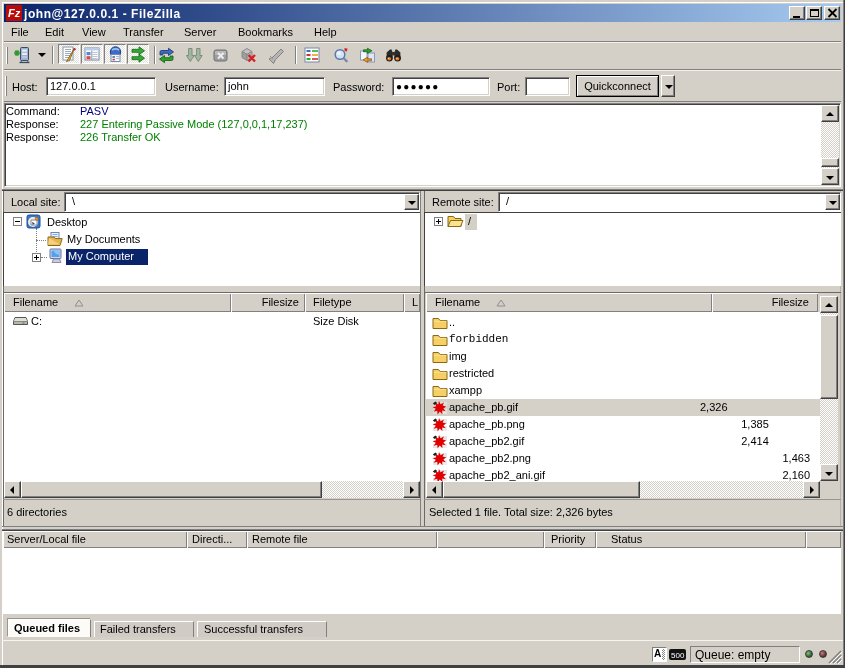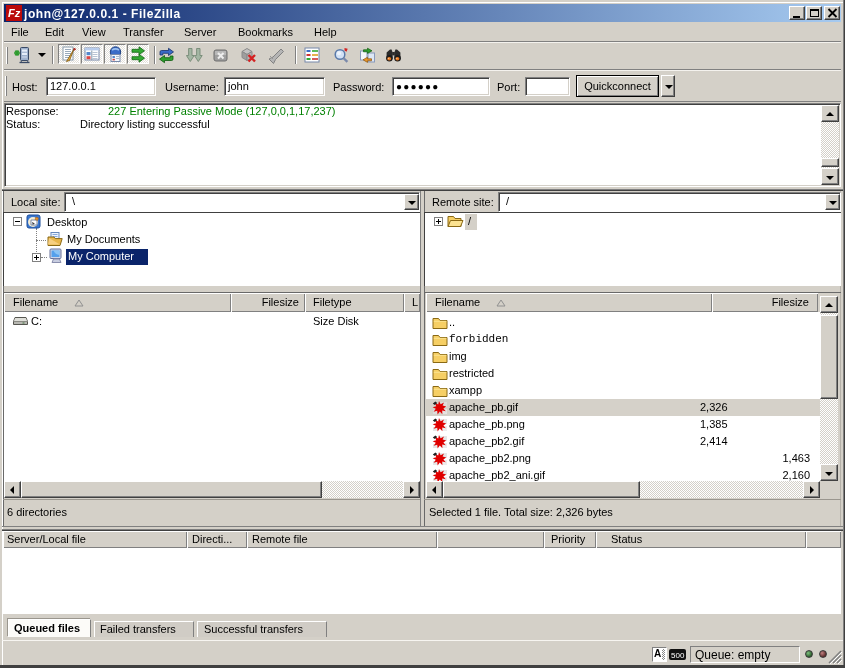--- a/index.html
+++ b/index.html
@@ -199,22 +199,23 @@
 <div class="abs" style="left:497px;top:81px;">Port:</div>
 <div class="abs sunken" style="left:525px;top:77px;width:45px;height:19px;"></div>
 <div class="abs" style="left:576px;top:75px;width:83px;height:22px;border:1px solid #000;background:#d4d0c8;box-shadow:inset 1px 1px 0 #fff, inset -1px -1px 0 #808080;text-align:center;line-height:20px;">Quickconnect</div>
 <div class="abs raised" style="left:661px;top:75px;width:14px;height:22px;">
       <div class="abs ard" style="left:3px;top:9px;"></div>
     </div>
 <div class="abs" style="left:4px;top:101px;width:837px;height:1px;background:#808080;"></div>
 
 <div class="abs sunken" style="left:4px;top:103px;width:837px;height:84px;"></div>
 <div class="abs" style="left:6px;top:105px;width:813px;line-height:13px;">
-  <div><span style="display:inline-block;width:74px;">Response:</span><span style="color:#008000;margin-left:28px;">227 Entering Passive Mode (127,0,0,1,17,237)</span></div>
-  <div><span style="display:inline-block;width:74px;">Status:</span><span>Directory listing successful</span></div>
+  <div><span style="display:inline-block;width:74px;">Command:</span><span style="color:#000080;">PASV</span></div>
+  <div><span style="display:inline-block;width:74px;">Response:</span><span style="color:#008000;">227 Entering Passive Mode (127,0,0,1,17,237)</span></div>
+  <div><span style="display:inline-block;width:74px;">Response:</span><span style="color:#008000;">226 Transfer OK</span></div>
 </div>
 <div class="abs" style="left:821px;top:105px;width:18px;height:80px;">
   <div class="abs raised" style="left:0;top:0;width:18px;height:17px;">
         <div class="abs aru" style="left:4px;top:6px;"></div>
       </div>
   <div class="abs track" style="left:0;top:17px;width:18px;height:36px;"></div>
   <div class="abs raised" style="left:0;top:53px;width:18px;height:9px;"></div>
   <div class="abs track" style="left:0;top:62px;width:18px;height:1px;"></div>
   <div class="abs raised" style="left:0;top:63px;width:18px;height:17px;">
         <div class="abs ard" style="left:4px;top:7px;"></div>
@@ -386,26 +387,26 @@
   <div class="abs" style="left:23px;top:72px;">xampp</div>
   <svg class="abs" style="left:6px;top:88px;" width="16" height="16" viewBox="0 0 16 16">
         <use href="#splat"></use>
       </svg>
   <div class="abs" style="left:23px;top:89px;">apache_pb.gif</div>
   <div class="abs" style="left:274px;top:89px;width:110px;text-align:left;">2,326</div>
   <svg class="abs" style="left:6px;top:105px;" width="16" height="16" viewBox="0 0 16 16">
         <use href="#splat"></use>
       </svg>
   <div class="abs" style="left:23px;top:106px;">apache_pb.png</div>
-  <div class="abs" style="left:274px;top:106px;width:110px;text-align:left;">1,385</div>
+  <div class="abs" style="left:274px;top:106px;width:110px;text-align:center;">1,385</div>
   <svg class="abs" style="left:6px;top:122px;" width="16" height="16" viewBox="0 0 16 16">
         <use href="#splat"></use>
       </svg>
   <div class="abs" style="left:23px;top:123px;">apache_pb2.gif</div>
-  <div class="abs" style="left:274px;top:123px;width:110px;text-align:left;">2,414</div>
+  <div class="abs" style="left:274px;top:123px;width:110px;text-align:center;">2,414</div>
   <svg class="abs" style="left:6px;top:139px;" width="16" height="16" viewBox="0 0 16 16">
         <use href="#splat"></use>
       </svg>
   <div class="abs" style="left:23px;top:140px;">apache_pb2.png</div>
   <div class="abs" style="left:274px;top:140px;width:110px;text-align:right;">1,463</div>
   <svg class="abs" style="left:6px;top:156px;" width="16" height="16" viewBox="0 0 16 16">
         <use href="#splat"></use>
       </svg>
   <div class="abs" style="left:23px;top:157px;">apache_pb2_ani.gif</div>
   <div class="abs" style="left:274px;top:157px;width:110px;text-align:right;">2,160</div>

